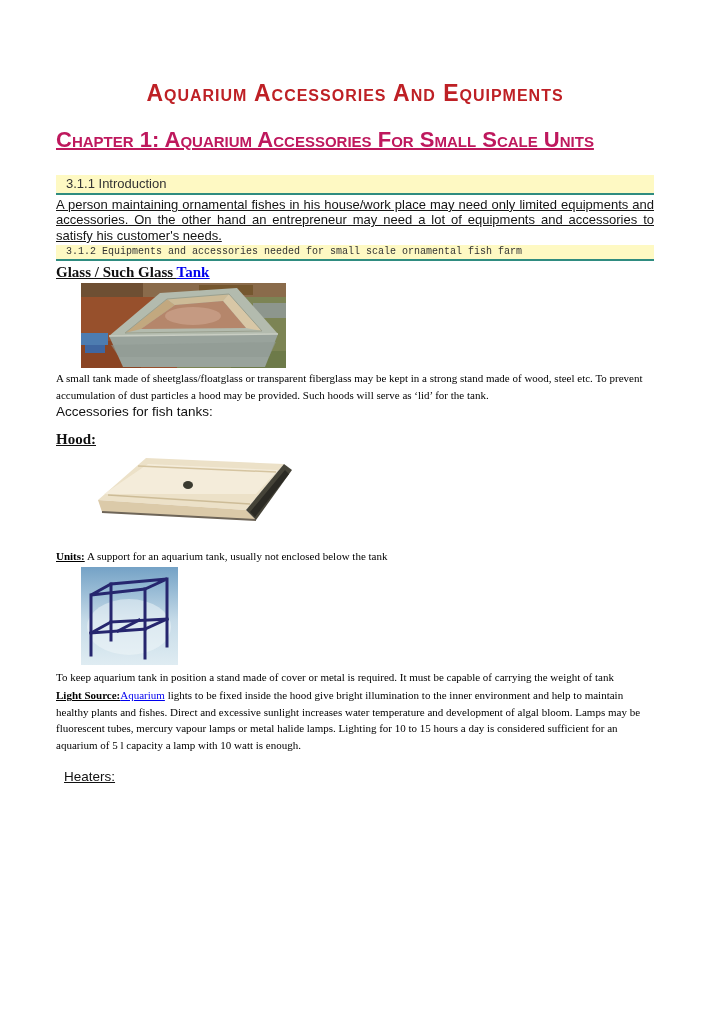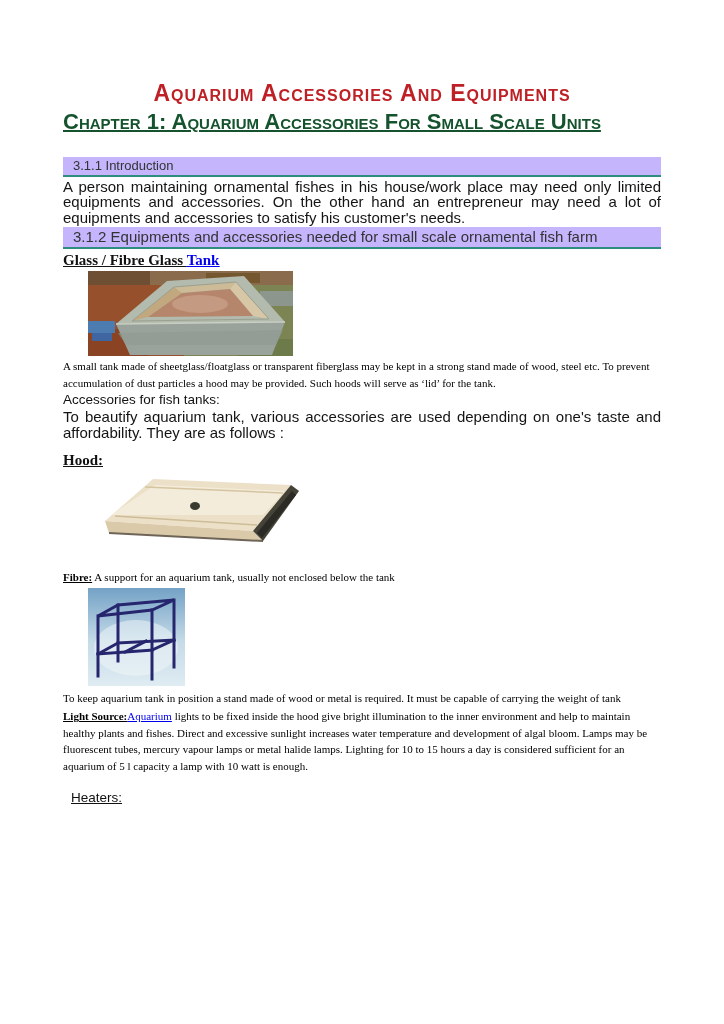--- a/index.html
+++ b/index.html
@@ -3,60 +3,61 @@
 <meta charset="utf-8">
 <style>
   * { margin: 0; padding: 0; box-sizing: border-box; }
   html, body { background: #ffffff; }
   body {
     width: 724px; height: 1024px;
     position: relative; overflow: hidden;
     font-family: "Liberation Sans", sans-serif;
     color: #111;
   }
-  .content { position: absolute; left: 63px; top: 0; width: 598px; }
+  .content { position: absolute; left: 56px; top: 0; width: 598px; }
 
   .doc-title {
     margin-top: 80px;
     text-align: center;
     font-family: "Liberation Sans", sans-serif;
     font-variant: small-caps;
     font-weight: 600;
     font-size: 23px;
     letter-spacing: 1px;
     color: #be2025;
   }
   .chapter-title {
-    margin-top: 2px;
+    margin-top: 20px;
     font-family: "Liberation Sans", sans-serif;
     font-variant: small-caps;
     font-weight: bold;
     font-size: 22px;
     line-height: 1.18;
-    color: #14532d;
+    color: #be185d;
     text-decoration: underline;
     text-decoration-thickness: 2px;
   }
 
   .sec-bar {
-    background: #c4b5fd;
+    background: #fef9c3;
     border-bottom: 2px solid #2f8c80;
     padding: 1px 10px 2px 10px;
     font-size: 13px;
     color: #333;
   }
   .sec-bar.first { margin-top: 22px; font-family: "Liberation Sans", sans-serif; }
-  .sec-bar.second { margin-top: 2px; font-family: Liberation Sans, sans-serif; font-size: 15px; }
+  .sec-bar.second { margin-top: 2px; font-family: Liberation Mono, monospace; font-size: 10px; }
 
   .p-sans {
     font-family: "Liberation Sans", sans-serif;
-    font-size: 15px; line-height: 15.5px;
+    font-size: 13px; line-height: 15.5px;
     text-align: justify;
     margin-top: 2px;
     color: #141414;
+    text-decoration: underline;
   }
   .p-serif {
     font-family: "Liberation Serif", serif;
     font-size: 11px; line-height: 16.5px;
     margin-top: 2px;
     color: #000;
   }
   .h-serif {
     font-family: "Liberation Serif", serif;
     font-size: 15px; font-weight: bold;
@@ -96,21 +97,21 @@
     <span>3.1.1 Introduction</span>
   </div>
 
   <p class="p-sans">A person maintaining ornamental fishes in his house/work place may need only limited equipments and accessories. On the other hand an entrepreneur may need a lot of equipments and accessories to satisfy his customer's needs.</p>
 
   <div class="sec-bar second">
     <span>3.1.2 Equipments and accessories needed for small scale ornamental fish farm</span>
   </div>
 
   <div class="h-serif">
-    <span>Glass / Fibre Glass </span><a class="doc-link">Tank</a>
+    <span>Glass / Such Glass </span><a class="doc-link">Tank</a>
   </div>
 
   <span class="img-frame tank-img">
     <svg width="205" height="85" viewBox="0 0 205 85" xmlns="http://www.w3.org/2000/svg">
 
       <rect x="0" y="0" width="205" height="85" fill="#8a6b4b"></rect>
       <rect x="0" y="0" width="62" height="14" fill="#6e4f33"></rect>
       <rect x="118" y="2" width="54" height="10" fill="#75572f"></rect>
       <rect x="0" y="14" width="96" height="71" fill="#97502c"></rect>
       <rect x="0" y="58" width="60" height="27" fill="#8a4423"></rect>
@@ -135,21 +136,20 @@
       <polygon points="30,62 195,59 188,74 38,74" fill="#8f9a93" opacity="0.6"></polygon>
       <line x1="28" y1="53" x2="197" y2="51" stroke="#c9cec3" stroke-width="1.5"></line>
 
       <polygon points="44,50 86,16 148,11 181,48" fill="none" stroke="#9aa08f" stroke-width="1"></polygon>
     </svg>
   </span>
 
   <p class="p-serif">A small tank made of sheetglass/floatglass or transparent fiberglass may be kept in a strong stand made of wood, steel etc. To prevent accumulation of dust particles a hood may be provided. Such hoods will serve as ‘lid’ for the tank.</p>
 
   <div class="h-sans">Accessories for fish tanks:</div>
-  <p class="p-sans">To beautify aquarium tank, various accessories are used depending on one's taste and affordability. They are as follows :</p>
 
   <div class="h-serif mt-hood">Hood:</div>
 
   <span class="img-frame hood-img">
     <svg width="235" height="89" viewBox="0 0 235 89" xmlns="http://www.w3.org/2000/svg">
       <rect x="0" y="0" width="235" height="89" fill="#ffffff"></rect>
 
       <polygon points="10,50 58,8 196,14 158,60" fill="#ece1c8"></polygon>
       <polygon points="16,44 60,14 190,20 168,44" fill="#f6efdf" opacity="0.8"></polygon>
       <line x1="50" y1="16" x2="188" y2="22" stroke="#d5c4a0" stroke-width="1.5"></line>
@@ -161,21 +161,21 @@
 
       <polygon points="158,60 196,14 204,20 168,70" fill="#454338"></polygon>
       <polygon points="162,62 197,20 201,24 167,67" fill="#2b2a24"></polygon>
 
       <ellipse cx="100" cy="35" rx="5" ry="4" fill="#3a3a30"></ellipse>
     </svg>
   </span>
 
 
   <p class="p-serif mt-stand">
-    <span class="bold-u">Fibre:</span><span> A support for an aquarium tank, usually not enclosed below the tank</span>
+    <span class="bold-u">Units:</span><span> A support for an aquarium tank, usually not enclosed below the tank</span>
   </p>
 
   <span class="img-frame stand-img">
     <svg width="97" height="98" viewBox="0 0 97 98" xmlns="http://www.w3.org/2000/svg">
       <defs>
         <linearGradient id="standBg" x1="0" y1="0" x2="0" y2="1">
           <stop offset="0" stop-color="#74a2c6"></stop>
           <stop offset="0.55" stop-color="#c6dbe8"></stop>
           <stop offset="1" stop-color="#dfecf2"></stop>
         </linearGradient>
@@ -194,21 +194,21 @@
         <line x1="10" y1="66" x2="64" y2="62"></line>
         <line x1="30" y1="55" x2="86" y2="52"></line>
         <line x1="10" y1="66" x2="30" y2="55"></line>
         <line x1="64" y1="62" x2="86" y2="52"></line>
 
         <line x1="37" y1="64" x2="58" y2="53"></line>
       </g>
     </svg>
   </span>
 
-  <p class="p-serif mt-keep">To keep aquarium tank in position a stand made of wood or metal is required. It must be capable of carrying the weight of tank</p>
+  <p class="p-serif mt-keep">To keep aquarium tank in position a stand made of cover or metal is required. It must be capable of carrying the weight of tank</p>
 
   <p class="p-serif">
     <span class="bold-u">Light Source:</span><a class="doc-link inline">Aquarium</a><span> lights to be fixed inside the hood give bright illumination to the inner environment and help to maintain healthy plants and fishes. Direct and excessive sunlight increases water temperature and development of algal bloom. Lamps may be fluorescent tubes, mercury vapour lamps or metal halide lamps. Lighting for 10 to 15 hours a day is considered sufficient for an aquarium of 5 l capacity a lamp with 10 watt is enough.</span>
   </p>
 
   <div class="h-sans u mt-heat">Heaters:</div>
 
 </div>
 
 </body></html>

